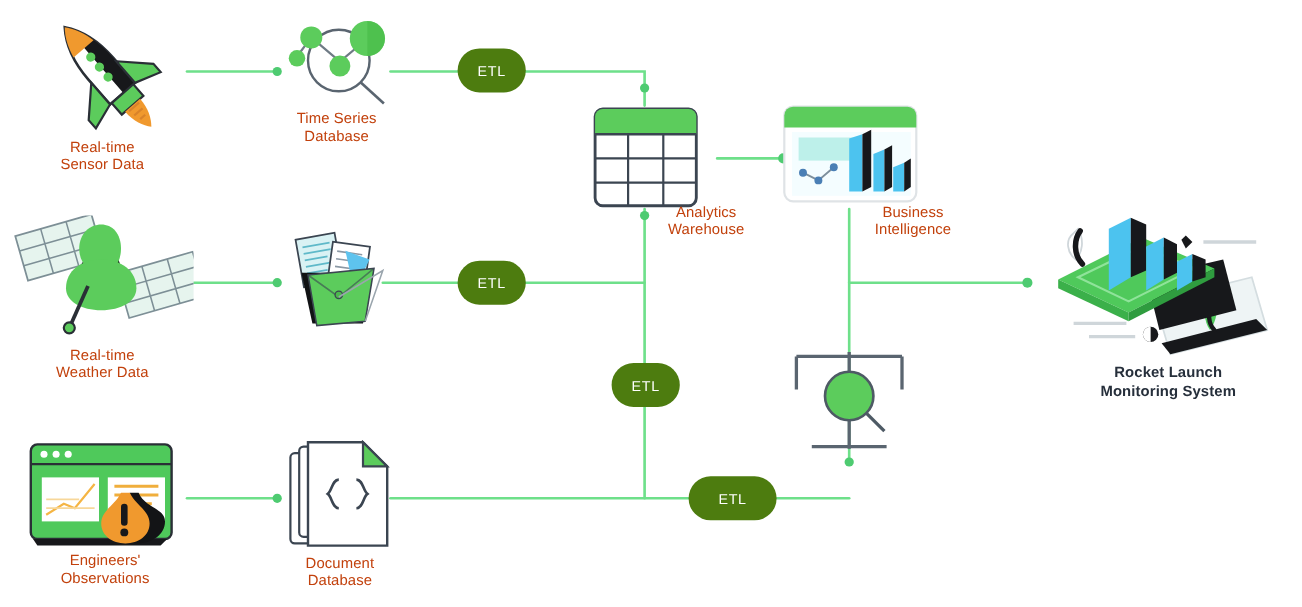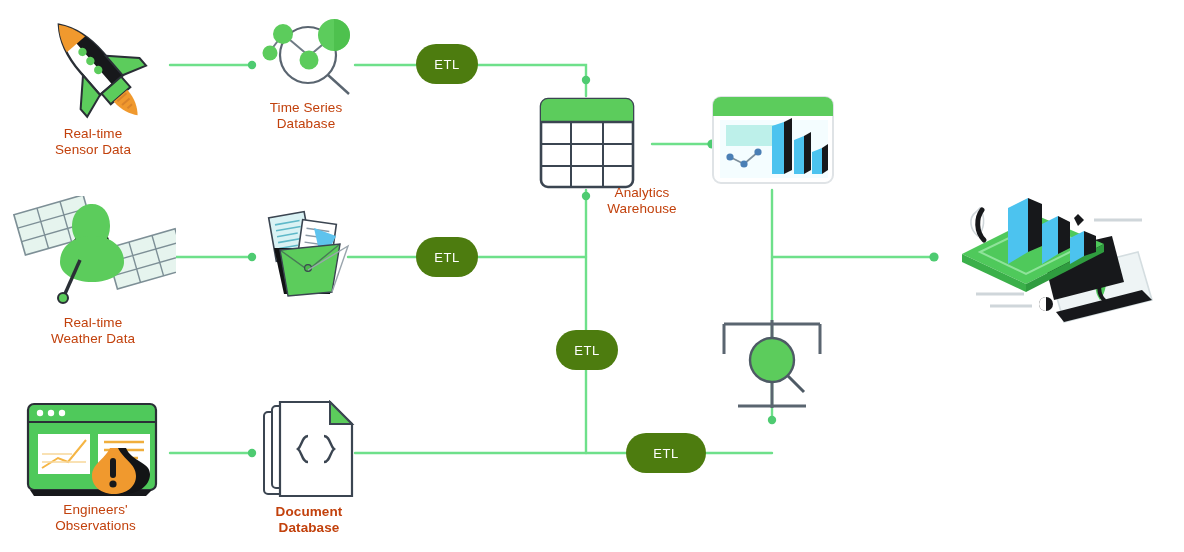--- a/index.html
+++ b/index.html
@@ -161,21 +161,21 @@
   <div class="node" style="left:258px;top:400px;width:102px;height:102px;">
     <svg viewBox="0 0 102 102" width="102" height="102">
       <rect x="6" y="12" width="62" height="82" rx="4" fill="#ffffff" stroke="#3b4551" stroke-width="2"></rect>
       <rect x="14" y="6" width="62" height="82" rx="4" fill="#ffffff" stroke="#3b4551" stroke-width="2"></rect>
       <path d="M22 2 H72 L94 24 V96 H22 Z" fill="#ffffff" stroke="#3b4551" stroke-width="2.2"></path>
       <path d="M72 2 L94 24 H72 Z" fill="#5ccc5c" stroke="#3b4551" stroke-width="2"></path>
       <path d="M50 36 C44 36 44 46 40 49 C44 52 44 62 50 62" fill="none" stroke="#3b4551" stroke-width="2.4"></path>
       <path d="M66 36 C72 36 72 46 76 49 C72 52 72 62 66 62" fill="none" stroke="#3b4551" stroke-width="2.4"></path>
     </svg>
   </div>
-  <div class="label" style="left:246px;top:504px;width:126px;font-weight:bold;">Document
+  <div class="label" style="left:246px;top:504px;width:126px;">Document
 Database</div>
 
   <div class="etl" style="left:416px;top:44px;width:62px;height:40px;">ETL</div>
   <div class="etl" style="left:416px;top:237px;width:62px;height:40px;">ETL</div>
   <div class="etl" style="left:556px;top:330px;width:62px;height:40px;">ETL</div>
   <div class="etl" style="left:626px;top:433px;width:80px;height:40px;">ETL</div>
 
   <div class="node" style="left:538px;top:96px;width:98px;height:94px;">
     <svg viewBox="0 0 98 94" width="98" height="94">
       <rect x="3" y="3" width="92" height="88" rx="7" fill="#ffffff" stroke="#3b4551" stroke-width="2.6"></rect>
@@ -199,20 +199,22 @@
       <circle cx="34" cy="70" r="3.6" fill="#4a7fb5"></circle>
       <circle cx="48" cy="58" r="3.6" fill="#4a7fb5"></circle>
       <path d="M62 32 L74 28 L74 80 L62 80 Z" fill="#4cc3ef"></path>
       <path d="M74 28 L82 24 L82 76 L74 80 Z" fill="#17181b"></path>
       <path d="M84 46 L94 42 L94 80 L84 80 Z" fill="#4cc3ef"></path>
       <path d="M94 42 L101 38 L101 76 L94 80 Z" fill="#17181b"></path>
       <path d="M102 58 L112 54 L112 80 L102 80 Z" fill="#4cc3ef"></path>
       <path d="M112 54 L118 50 L118 76 L112 80 Z" fill="#17181b"></path>
     </svg>
   </div>
+  <div class="label" style="left:770px;top:185px;width:120px;">Business
+Intelligence</div>
 
   <div class="node" style="left:716px;top:316px;width:112px;height:104px;">
     <svg viewBox="0 0 112 104" width="112" height="104">
       <path d="M8 8 H104" stroke="#5a6570" stroke-width="3"></path>
       <path d="M8 8 V38 M104 8 V38" stroke="#5a6570" stroke-width="3"></path>
       <path d="M56 4 V92" stroke="#5a6570" stroke-width="3"></path>
       <path d="M22 90 H90" stroke="#5a6570" stroke-width="3"></path>
       <circle cx="56" cy="44" r="22" fill="#5ccc5c" stroke="#4e5a65" stroke-width="2.4"></circle>
       <line x1="72" y1="60" x2="88" y2="76" stroke="#4e5a65" stroke-width="3"></line>
     </svg>
@@ -239,14 +241,16 @@
       <path d="M62 18 L82 8 L82 62 L62 74 Z" fill="#4cc3ef"></path>
       <path d="M82 8 L96 14 L96 56 L82 62 Z" fill="#17181b"></path>
       <path d="M96 34 L112 26 L112 64 L96 74 Z" fill="#4cc3ef"></path>
       <path d="M112 26 L124 32 L124 58 L112 64 Z" fill="#17181b"></path>
       <path d="M124 48 L138 41 L138 66 L124 74 Z" fill="#4cc3ef"></path>
       <path d="M138 41 L150 46 L150 62 L138 66 Z" fill="#17181b"></path>
       <path d="M30 22 C22 28 24 40 32 46 C38 40 40 28 34 18 Z" fill="#ffffff" stroke="#cfd6da" stroke-width="1.6"></path>
       <path d="M36 20 C30 28 30 42 38 50" fill="none" stroke="#17181b" stroke-width="5" stroke-linecap="round"></path>
     </svg>
   </div>
+  <div class="label bold" style="left:962px;top:330px;width:200px;">Rocket Launch
+Monitoring System</div>
 
 </div>
 
 </body></html>

